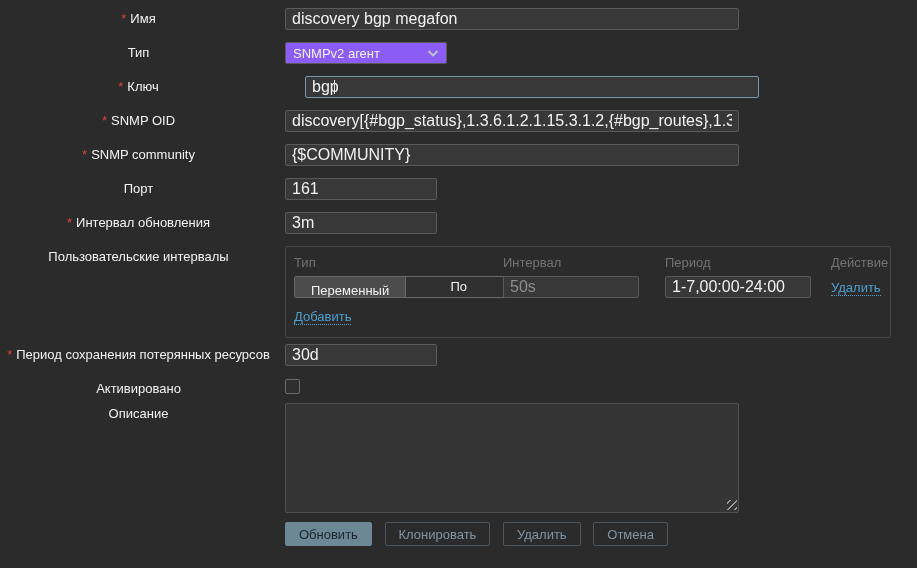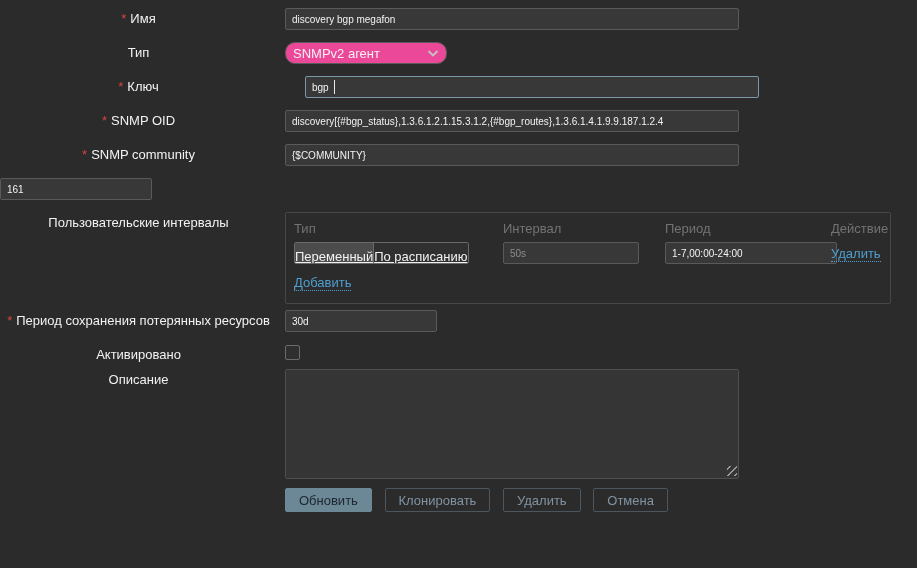--- a/index.html
+++ b/index.html
@@ -24,43 +24,43 @@
   }
   .asterisk { color: #d64540; margin-right: 4px; }
   .field { flex: 1; min-width: 0; }
 
   input.input, textarea.textarea {
     background: #383838;
     border: 1px solid #5a5a5a;
     border-radius: 2px;
     color: #f2f2f2;
     font-family: "Liberation Sans", sans-serif;
-    font-size: 10px;
+    font-size: 16px;
     height: 22px;
     padding: 0 6px;
     outline: none;
     white-space: nowrap;
     overflow: hidden;
   }
   input::placeholder { color: #8c8c8c; opacity: 1; }
   .w-lg { width: 454px; }
   .w-sm { width: 152px; }
   .focused { border-color: #7b98a8 !important; }
 
   .key-wrap { position: relative; display: inline-block; margin-left: 20px; }
   .caret {
     position: absolute; left: 29px; top: 4px;
     width: 1px; height: 14px; background: #e9e9e9;
   }
 
   .select {
     width: 162px; height: 22px;
-    background: #ec4899;
+    background: #8b5cf6;
     border: 1px solid #5a5a5a;
-    border-radius: 10px;
+    border-radius: 2px;
     display: flex; align-items: center; justify-content: space-between;
     padding: 0 7px;
     cursor: pointer;
   }
 
   .panel {
     width: 606px;
     border: 1px solid #474747;
     border-radius: 2px;
     padding: 8px 4px 12px 8px;
@@ -79,30 +79,29 @@
     border-radius: 2px;
     overflow: hidden;
     height: 22px;
   }
   .seg {
     border: none;
     background: #303030;
     color: #f2f2f2;
     font-family: "Liberation Sans", sans-serif;
     font-size: 13px;
-    padding: 0 0;
+    padding: 0 16px;
     height: 28px; line-height: 20px;
     cursor: pointer;
-    text-decoration: underline;
   }
   .seg.selected { background: #4c4c4c; }
   .seg + .seg { border-left: 1px solid #696969; }
 
   .w-int { width: 136px; }
-  .w-per { width: 172px; }
+  .w-per { width: 146px; }
 
   a.link {
     color: #4f9fce;
     text-decoration: none;
     border-bottom: 1px dotted #4f9fce;
     cursor: pointer;
   }
   .add-link { display: inline-block; margin-top: 11px; }
 
   .ta-wrap { position: relative; display: inline-block; }
@@ -192,25 +191,32 @@
   </div>
 
   <div class="row">
     <div class="label"><span class="asterisk">*</span><span>SNMP community</span></div>
     <div class="field">
       <input class="input w-lg" value="{$COMMUNITY}" style="">
     </div>
   </div>
 
   <div class="row">
+    <div class="label"><span>Порт</span></div>
     <div class="field">
       <input class="input w-sm" value="161" style="">
     </div>
   </div>
 
+  <div class="row">
+    <div class="label"><span class="asterisk">*</span><span>Интервал обновления</span></div>
+    <div class="field">
+      <input class="input w-sm" value="3m" style="">
+    </div>
+  </div>
 
   <div class="row mb14">
     <div class="label"><span>Пользовательские интервалы</span></div>
     <div class="field">
       <div class="panel">
         <div class="cols hdr">
           <div class="col-type">Тип</div>
           <div class="col-int">Интервал</div>
           <div class="col-per">Период</div>
           <div class="col-act">Действие</div>

